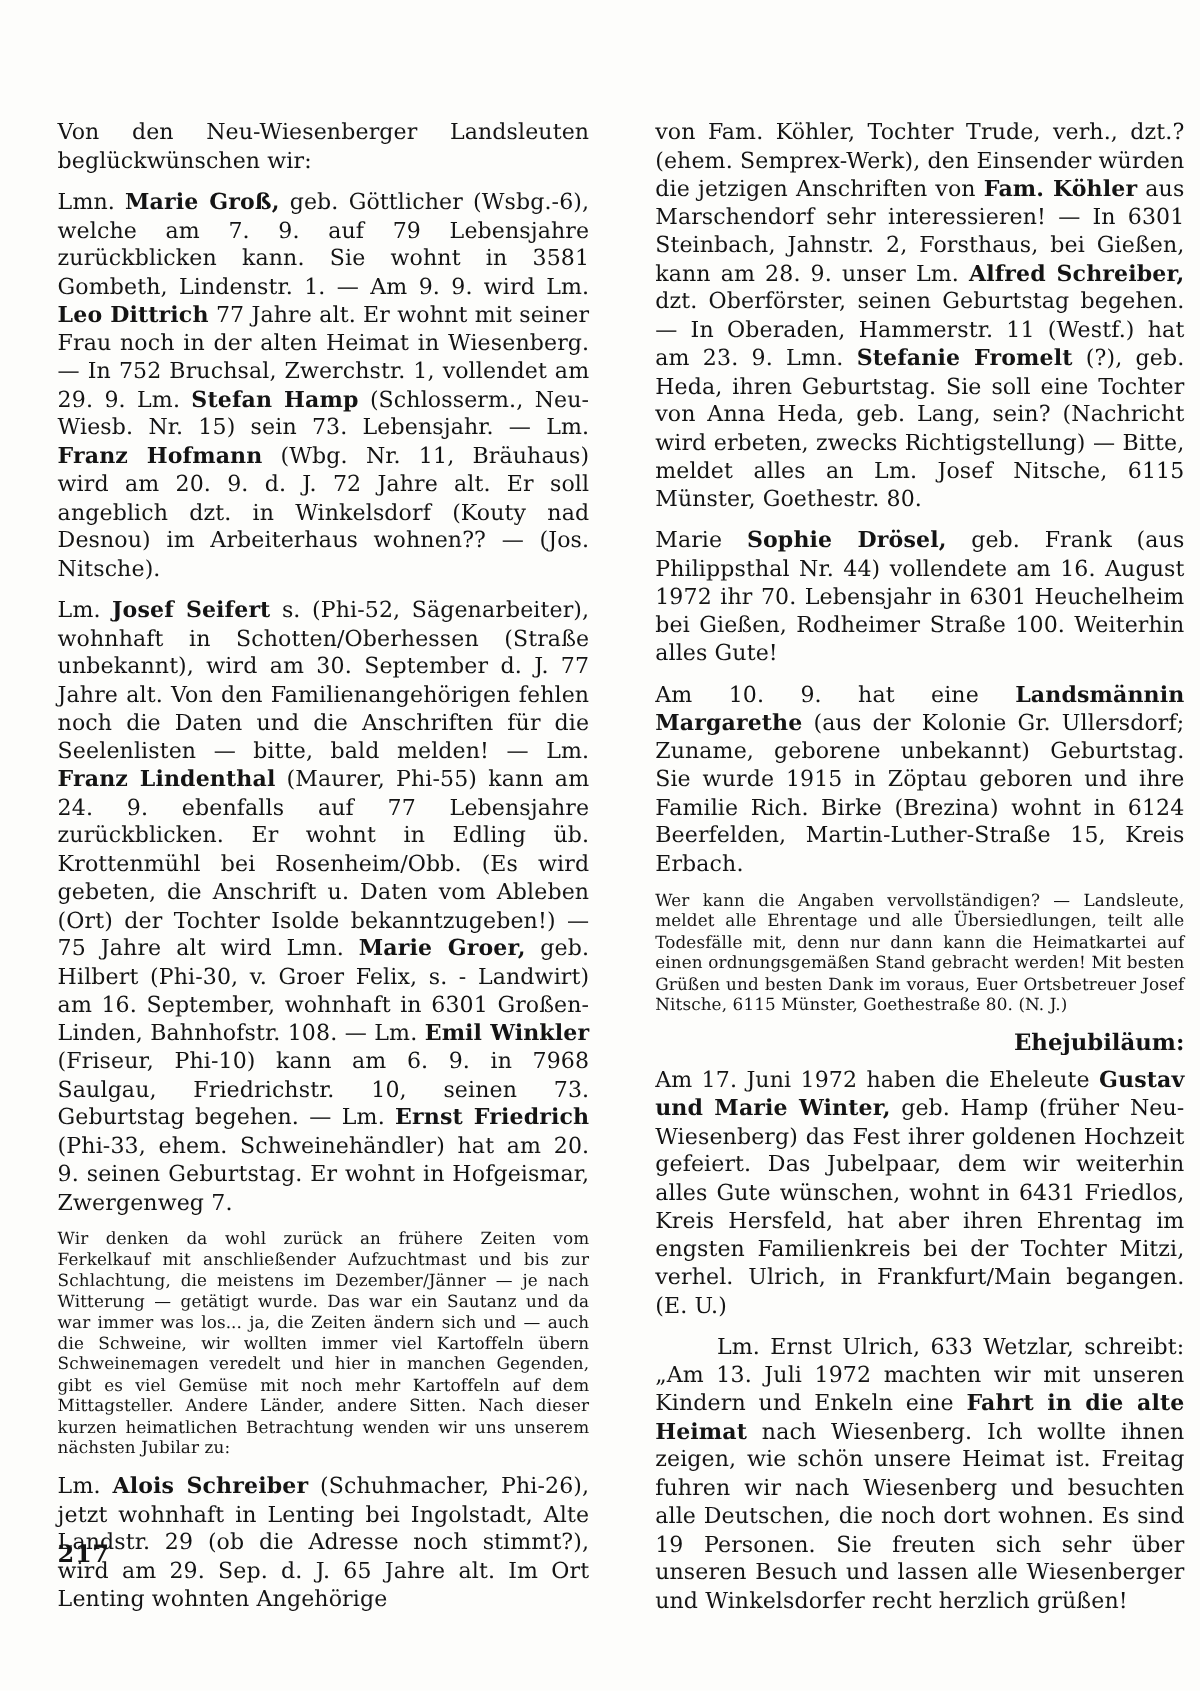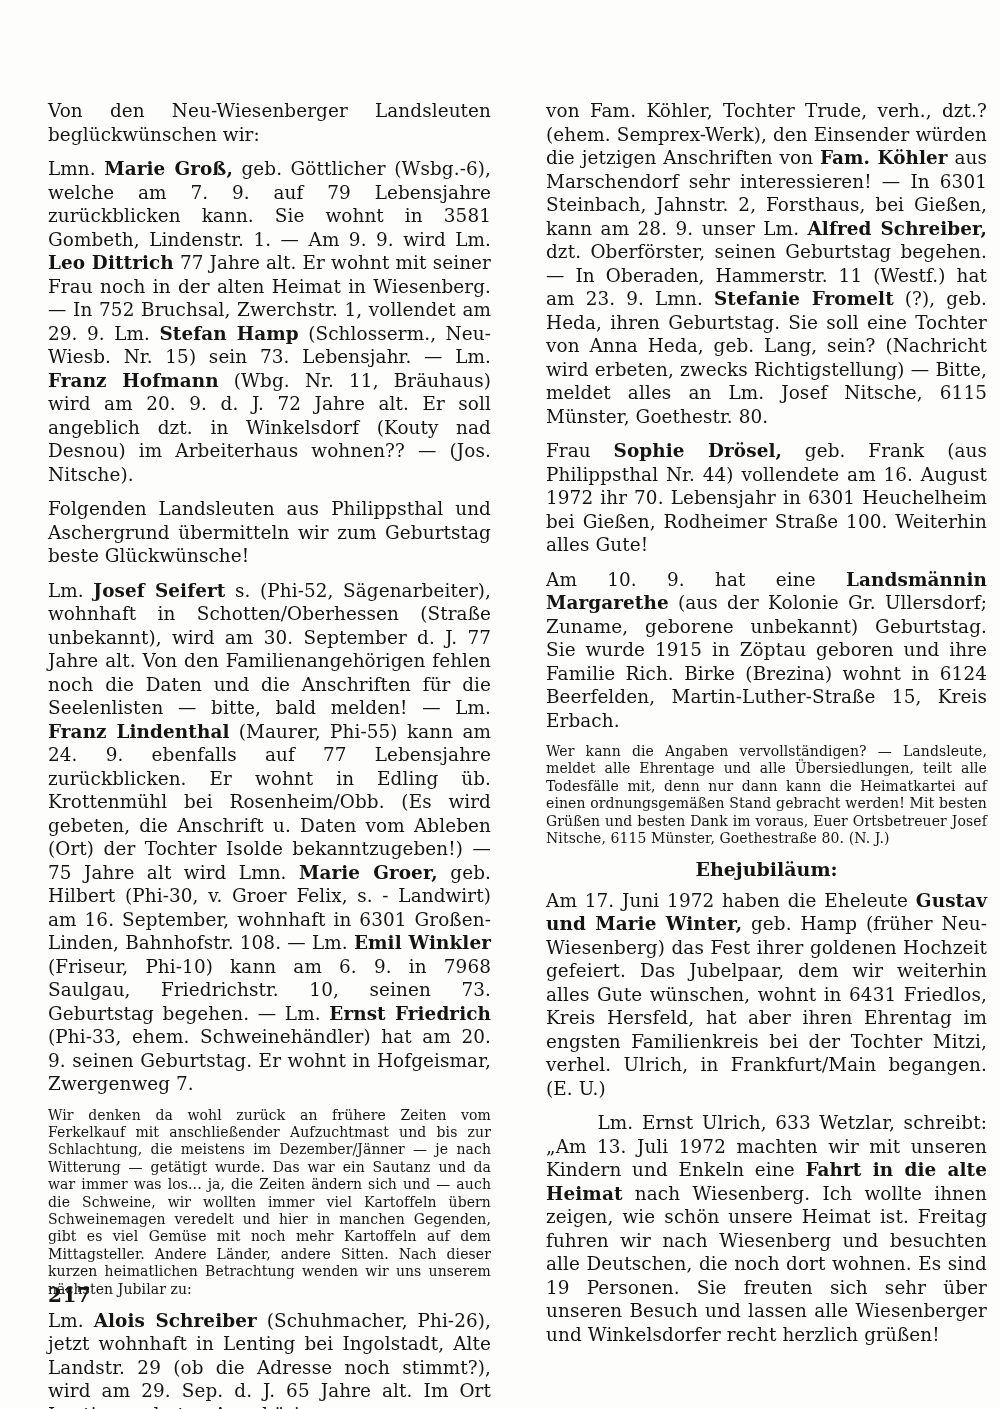--- a/index.html
+++ b/index.html
@@ -36,49 +36,48 @@
     line-height: 17.4px;
     margin: 2px 0 11px 0;
     text-align: justify;
     letter-spacing: 0.1px;
   }
   p.heading {
     font-size: 19px;
     line-height: 23.5px;
     font-weight: bold;
     margin: 8px 0 7px 0;
-    text-align: center;
+    text-align: right;
   }
   p.indent { text-indent: 2.8em; }
   .b { font-weight: bold; }
 
   .page-number {
     position: absolute;
     left: 48px;
     top: 1283px;
     font-size: 20px;
     font-weight: bold;
     letter-spacing: 0.5px;
   }
 </style>
 </head>
 <body>
 
 <div class="page">
   <div class="col col-left">
       <p class="body"><span>Von den Neu-Wiesenberger Landsleuten beglückwünschen wir:</span></p>
       <p class="body"><span>Lmn. </span><span class="b">Marie Groß,</span><span> geb. Göttlicher (Wsbg.-6), welche am 7. 9. auf 79 Lebensjahre zurückblicken kann. Sie wohnt in 3581 Gombeth, Lindenstr. 1. — Am 9. 9. wird Lm. </span><span class="b">Leo Dittrich</span><span> 77 Jahre alt. Er wohnt mit seiner Frau noch in der alten Heimat in Wiesenberg. — In 752 Bruchsal, Zwerchstr. 1, vollendet am 29. 9. Lm. </span><span class="b">Stefan Hamp</span><span> (Schlosserm., Neu-Wiesb. Nr. 15) sein 73. Lebensjahr. — Lm. </span><span class="b">Franz Hofmann</span><span> (Wbg. Nr. 11, Bräuhaus) wird am 20. 9. d. J. 72 Jahre alt. Er soll angeblich dzt. in Winkelsdorf (Kouty nad Desnou) im Arbeiterhaus wohnen?? — (Jos. Nitsche).</span></p>
-      <p class="body"><span>Folgenden Landsleuten aus Philippsthal und Aschergrund übermitteln wir zum Geburtstag beste Glückwünsche!</span></p>
       <p class="body"><span>Lm. </span><span class="b">Josef Seifert</span><span> s. (Phi-52, Sägenarbeiter), wohnhaft in Schotten/Oberhessen (Straße unbekannt), wird am 30. September d. J. 77 Jahre alt. Von den Familienangehörigen fehlen noch die Daten und die Anschriften für die Seelenlisten — bitte, bald melden! — Lm. </span><span class="b">Franz Lindenthal</span><span> (Maurer, Phi-55) kann am 24. 9. ebenfalls auf 77 Lebensjahre zurückblicken. Er wohnt in Edling üb. Krottenmühl bei Rosenheim/Obb. (Es wird gebeten, die Anschrift u. Daten vom Ableben (Ort) der Tochter Isolde bekanntzugeben!) — 75 Jahre alt wird Lmn. </span><span class="b">Marie Groer,</span><span> geb. Hilbert (Phi-30, v. Groer Felix, s. - Landwirt) am 16. September, wohnhaft in 6301 Großen-Linden, Bahnhofstr. 108. — Lm. </span><span class="b">Emil Winkler</span><span> (Friseur, Phi-10) kann am 6. 9. in 7968 Saulgau, Friedrichstr. 10, seinen 73. Geburtstag begehen. — Lm. </span><span class="b">Ernst Friedrich</span><span> (Phi-33, ehem. Schweinehändler) hat am 20. 9. seinen Geburtstag. Er wohnt in Hofgeismar, Zwergenweg 7.</span></p>
       <p class="small"><span>Wir denken da wohl zurück an frühere Zeiten vom Ferkelkauf mit anschließender Aufzuchtmast und bis zur Schlachtung, die meistens im Dezember/Jänner — je nach Witterung — getätigt wurde. Das war ein Sautanz und da war immer was los... ja, die Zeiten ändern sich und — auch die Schweine, wir wollten immer viel Kartoffeln übern Schweinemagen veredelt und hier in manchen Gegenden, gibt es viel Gemüse mit noch mehr Kartoffeln auf dem Mittagsteller. Andere Länder, andere Sitten. Nach dieser kurzen heimatlichen Betrachtung wenden wir uns unserem nächsten Jubilar zu:</span></p>
       <p class="body"><span>Lm. </span><span class="b">Alois Schreiber</span><span> (Schuhmacher, Phi-26), jetzt wohnhaft in Lenting bei Ingolstadt, Alte Landstr. 29 (ob die Adresse noch stimmt?), wird am 29. Sep. d. J. 65 Jahre alt. Im Ort Lenting wohnten Angehörige</span></p>
     </div>
   <div class="col col-right">
       <p class="body"><span>von Fam. Köhler, Tochter Trude, verh., dzt.? (ehem. Semprex-Werk), den Einsender würden die jetzigen Anschriften von </span><span class="b">Fam. Köhler</span><span> aus Marschendorf sehr interessieren! — In 6301 Steinbach, Jahnstr. 2, Forsthaus, bei Gießen, kann am 28. 9. unser Lm. </span><span class="b">Alfred Schreiber,</span><span> dzt. Oberförster, seinen Geburtstag begehen. — In Oberaden, Hammerstr. 11 (Westf.) hat am 23. 9. Lmn. </span><span class="b">Stefanie Fromelt</span><span> (?), geb. Heda, ihren Geburtstag. Sie soll eine Tochter von Anna Heda, geb. Lang, sein? (Nachricht wird erbeten, zwecks Richtigstellung) — Bitte, meldet alles an Lm. Josef Nitsche, 6115 Münster, Goethestr. 80.</span></p>
-      <p class="body"><span>Frau </span><span class="b">Sophie Drösel,</span><span> geb. Frank (aus Philippsthal Nr. 44) vollendete am 16. August 1972 ihr 70. Lebensjahr in 6301 Heuchelheim bei Gießen, Rodheimer Straße 100. Weiterhin alles Gute!</span></p>
+      <p class="body"><span>Marie </span><span class="b">Sophie Drösel,</span><span> geb. Frank (aus Philippsthal Nr. 44) vollendete am 16. August 1972 ihr 70. Lebensjahr in 6301 Heuchelheim bei Gießen, Rodheimer Straße 100. Weiterhin alles Gute!</span></p>
       <p class="body"><span>Am 10. 9. hat eine </span><span class="b">Landsmännin Margarethe</span><span> (aus der Kolonie Gr. Ullersdorf; Zuname, geborene unbekannt) Geburtstag. Sie wurde 1915 in Zöptau geboren und ihre Familie Rich. Birke (Brezina) wohnt in 6124 Beerfelden, Martin-Luther-Straße 15, Kreis Erbach.</span></p>
       <p class="small"><span>Wer kann die Angaben vervollständigen? — Landsleute, meldet alle Ehrentage und alle Übersiedlungen, teilt alle Todesfälle mit, denn nur dann kann die Heimatkartei auf einen ordnungsgemäßen Stand gebracht werden! Mit besten Grüßen und besten Dank im voraus, Euer Ortsbetreuer Josef Nitsche, 6115 Münster, Goethestraße 80. (N. J.)</span></p>
       <p class="heading"><span class="b">Ehejubiläum:</span></p>
       <p class="body"><span>Am 17. Juni 1972 haben die Eheleute </span><span class="b">Gustav und Marie Winter,</span><span> geb. Hamp (früher Neu-Wiesenberg) das Fest ihrer goldenen Hochzeit gefeiert. Das Jubelpaar, dem wir weiterhin alles Gute wünschen, wohnt in 6431 Friedlos, Kreis Hersfeld, hat aber ihren Ehrentag im engsten Familienkreis bei der Tochter Mitzi, verhel. Ulrich, in Frankfurt/Main begangen. (E. U.)</span></p>
       <p class="body indent"><span>Lm. Ernst Ulrich, 633 Wetzlar, schreibt: „Am 13. Juli 1972 machten wir mit unseren Kindern und Enkeln eine </span><span class="b">Fahrt in die alte Heimat</span><span> nach Wiesenberg. Ich wollte ihnen zeigen, wie schön unsere Heimat ist. Freitag fuhren wir nach Wiesenberg und besuchten alle Deutschen, die noch dort wohnen. Es sind 19 Personen. Sie freuten sich sehr über unseren Besuch und lassen alle Wiesenberger und Winkelsdorfer recht herzlich grüßen!</span></p>
     </div>
   <div class="page-number">217</div>
 </div>
 
 </body></html>

